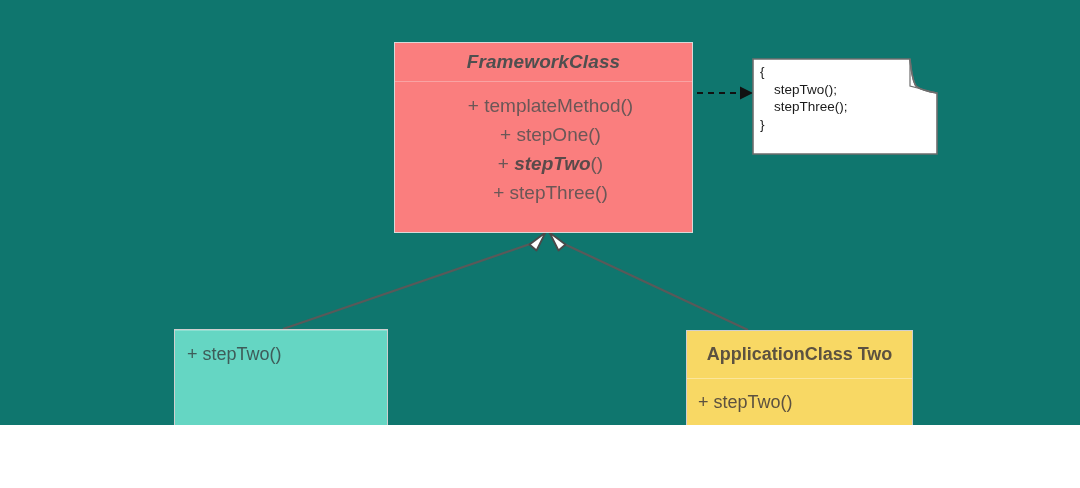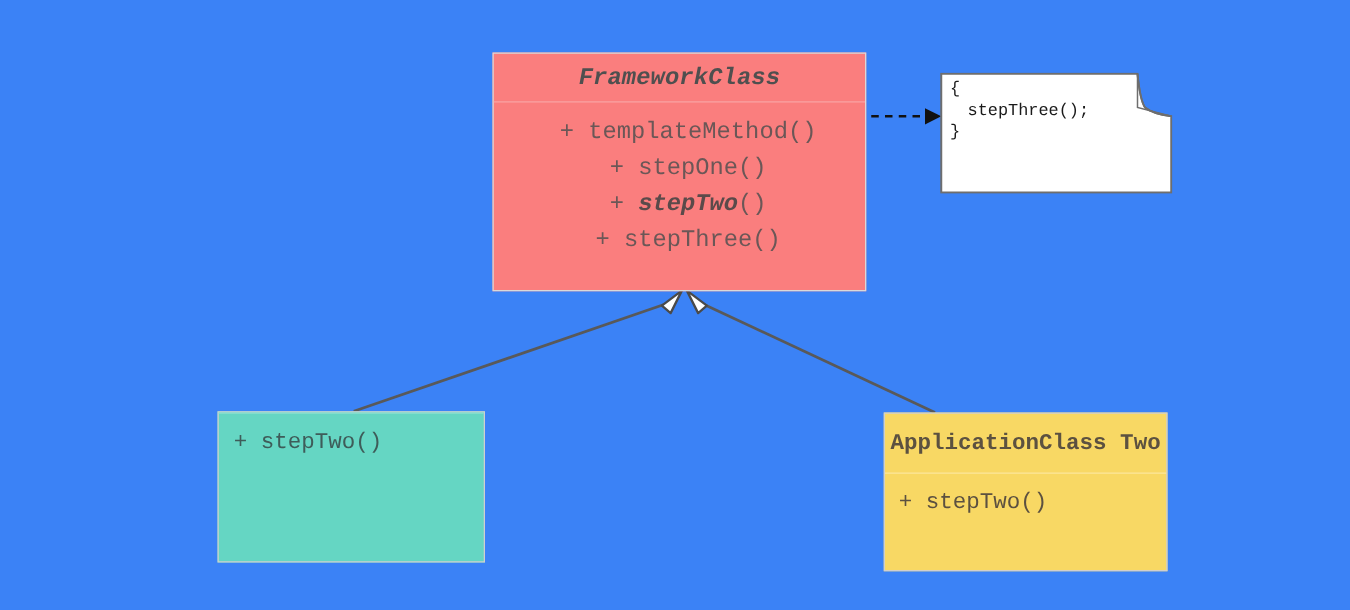--- a/index.html
+++ b/index.html
@@ -7,24 +7,23 @@
     padding: 0;
     background: #ffffff;
   }
   body {
     font-family: "Liberation Sans", sans-serif;
     -webkit-font-smoothing: antialiased;
   }
   #canvas {
     position: relative;
     width: 1080px;
-    height: 488px;
-    background: #3b82f6;
+    height: 425px;
+    background: #0f766e;
     overflow: hidden;
-    font-family: Liberation Mono, monospace;
   }
   .edge-layer {
     position: absolute;
     left: 0;
     top: 0;
     width: 1080px;
     height: 488px;
     pointer-events: none;
   }
 
@@ -119,21 +118,21 @@
   #app-class-one .uml-body {
     padding-left: 12px;
   }
   #app-class-one .uml-member {
     font-size: 18px;
     color: #3e5c59;
   }
 
   
   #app-class-two {
-    left: 707px;
+    left: 686px;
     top: 330px;
     width: 227px;
     height: 127px;
     background: #F8D864;
     border-color: #cfcfcf;
   }
   #app-class-two .uml-header {
     height: 47px;
     justify-content: center;
   }
@@ -224,20 +223,21 @@
   </div>
 
   <div id="code-note">
     <svg class="note-shape" width="186" height="97" viewBox="0 0 186 97">
       <path d="M1,1 L158,1 Q160,22 164,28 Q170,33 185,35 L185,96 L1,96 Z" fill="#ffffff" stroke="#6e6e6e" stroke-width="1.6"></path>
       <path d="M158,1 Q160,22 164,28 Q170,33 185,35" fill="none" stroke="#6e6e6e" stroke-width="1.4"></path>
       <path d="M158,1 L158,28 L185,35" fill="none" stroke="#6e6e6e" stroke-width="1.2"></path>
     </svg>
     <div class="note-text">
       <div class="note-line">{</div>
+      <div class="note-line indented">stepTwo();</div>
       <div class="note-line indented">stepThree();</div>
       <div class="note-line">}</div>
     </div>
   </div>
 
   <div class="uml-box" id="app-class-one">
     <div class="uml-divider"></div>
     <div class="uml-body">
       <div class="uml-member">+ stepTwo()</div>
     </div>

